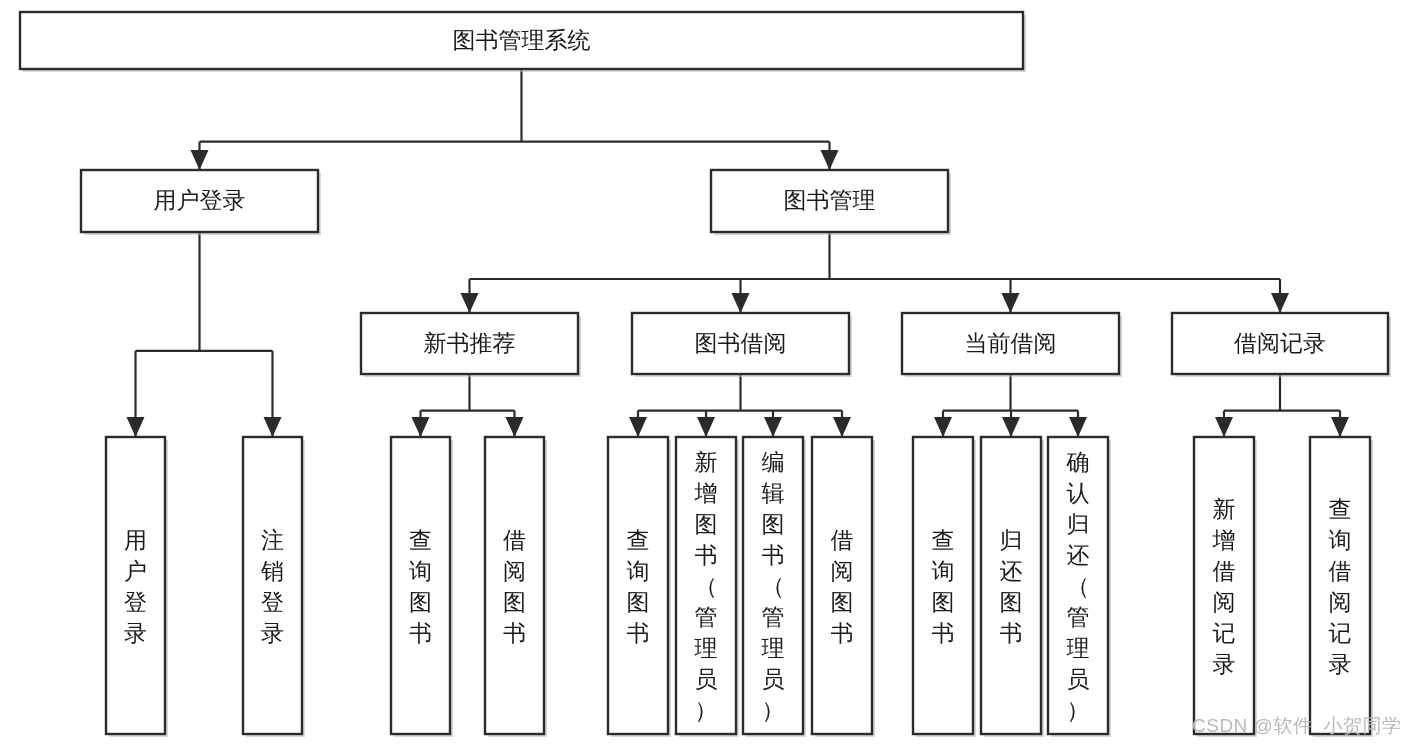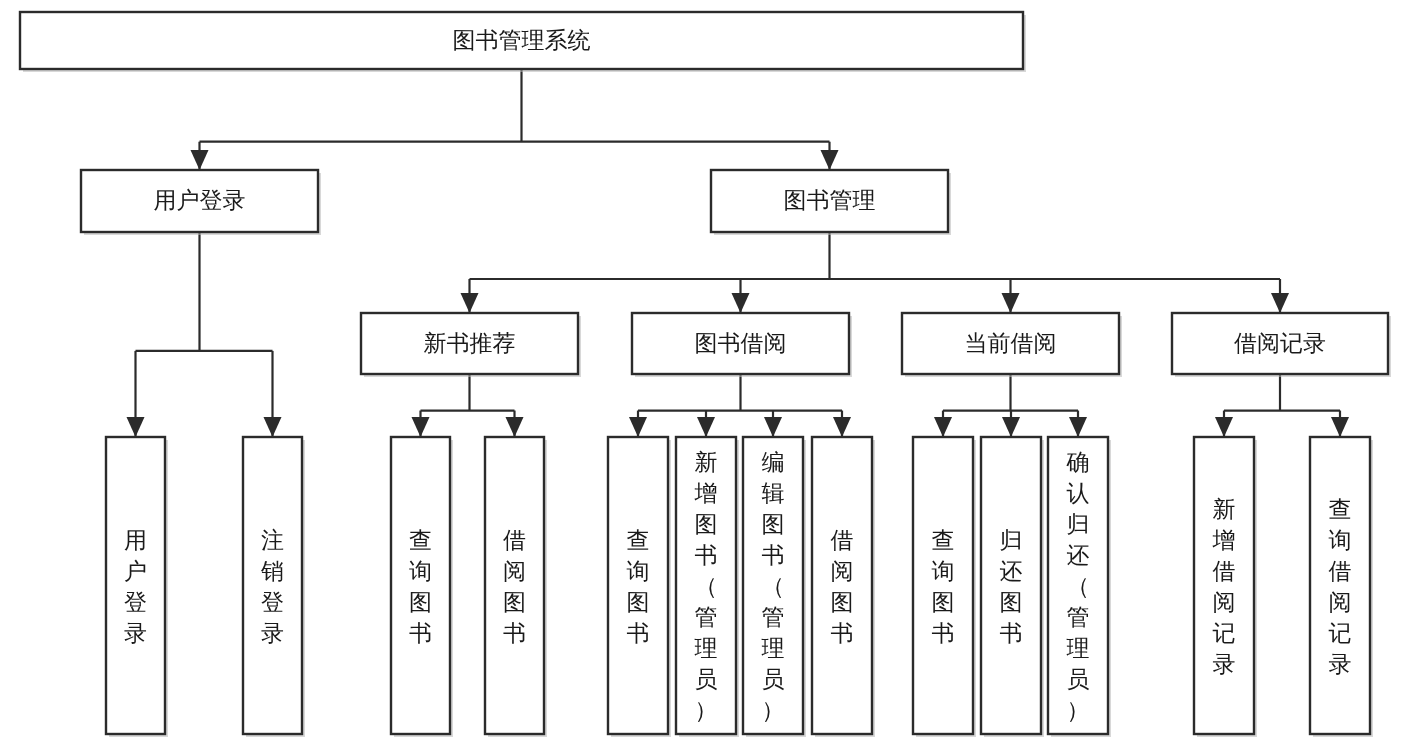--- a/index.html
+++ b/index.html
@@ -240,13 +240,14 @@
           <rect class="node-rect" x="1194" y="437" width="60" height="297"></rect>
           <text class="node-label-vertical" x="1224" y="516.68"><tspan x="1224" dy="0">新</tspan><tspan x="1224" dy="31">增</tspan><tspan x="1224" dy="31">借</tspan><tspan x="1224" dy="31">阅</tspan><tspan x="1224" dy="31">记</tspan><tspan x="1224" dy="31">录</tspan></text>
         </g>
         <g>
           <rect class="node-shadow" x="1313" y="440" width="60" height="297"></rect>
           <rect class="node-rect" x="1310" y="437" width="60" height="297"></rect>
           <text class="node-label-vertical" x="1340" y="516.68"><tspan x="1340" dy="0">查</tspan><tspan x="1340" dy="31">询</tspan><tspan x="1340" dy="31">借</tspan><tspan x="1340" dy="31">阅</tspan><tspan x="1340" dy="31">记</tspan><tspan x="1340" dy="31">录</tspan></text>
         </g>
       </g>
   </svg>
+  <div class="watermark">CSDN @软件_小贺同学</div>
 </div>
 
 </body></html>

